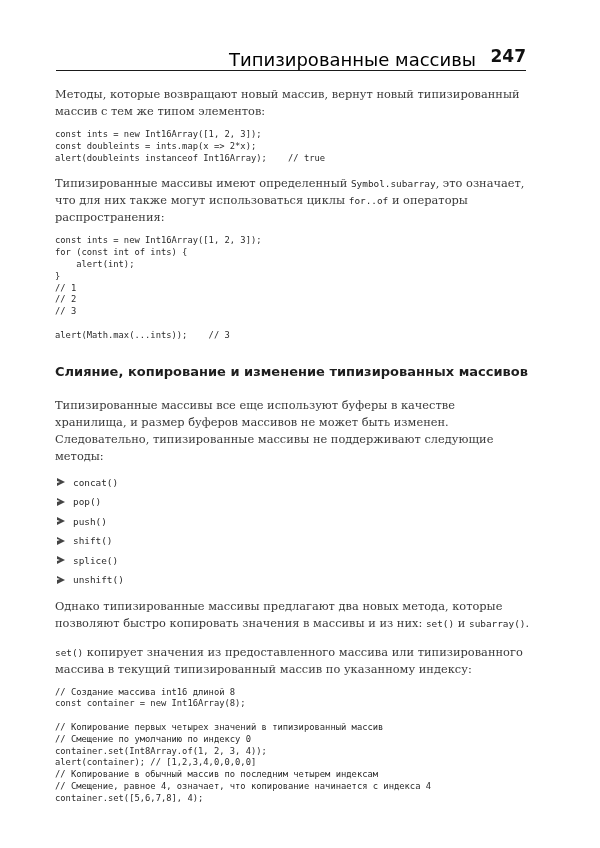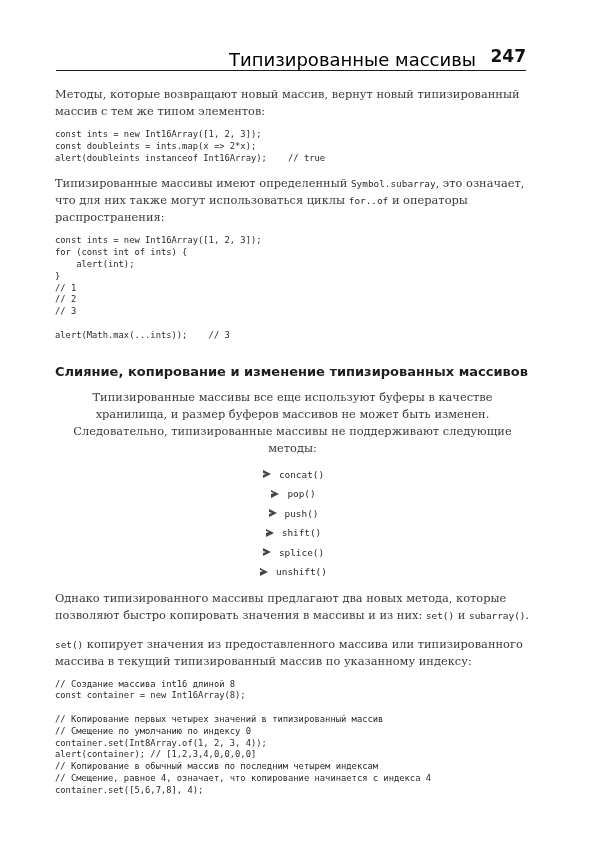--- a/index.html
+++ b/index.html
@@ -24,21 +24,21 @@
     .code {
       font-family: "DejaVu Sans Mono", monospace; font-size: 8.8px; line-height: 11.8px;
       color: #2a2a2a; white-space: pre; margin: 0;
     }
     .ic { font-family: "DejaVu Sans Mono", monospace; font-size: 9.4px; color: #2a2a2a; }
     .h2 {
       font-family: "DejaVu Sans", sans-serif; font-size: 13px; font-weight: bold;
       line-height: 19px; color: #1e1e1e; margin: 0;
     }
     .list { list-style: none; margin: 0; padding: 0; }
-    .list li { height: 19.5px; display: flex; align-items: center; justify-content: center; }
+    .list li { height: 19.5px; display: flex; align-items: center; }
     .bullet {
       width: 0; height: 0; border-top: 4.5px solid transparent; border-bottom: 4.5px solid transparent;
       border-left: 8px solid #444; margin-left: 2px; margin-right: 8px; position: relative;
     }
     .bullet::after {
       content: ""; position: absolute; left: -8px; top: -1.5px; width: 0; height: 0;
       border-top: 1.5px solid transparent; border-bottom: 1.5px solid transparent;
       border-left: 3px solid #fff;
     }
   </style>
@@ -64,21 +64,21 @@
     alert(int);
 }
 // 1
 // 2
 // 3
 
 alert(Math.max(...ints));    // 3</pre>
 
   <h2 class="h2" style="margin-top:20px;">Слияние, копирование и изменение типизированных массивов</h2>
 
-  <p class="p" style="margin-top:8px;text-align:center;">Типизированные массивы все еще используют буферы в качестве хранилища, и размер буферов массивов не может быть изменен. Следовательно, типизированные массивы не поддерживают следующие методы:</p>
+  <p class="p" style="margin-top:16px;">Типизированные массивы все еще используют буферы в качестве хранилища, и размер буферов массивов не может быть изменен. Следовательно, типизированные массивы не поддерживают следующие методы:</p>
 
   <ul class="list" style="margin-top:8px;">
     <li>
         <span class="bullet"></span>
         <span class="ic">concat()</span>
       </li>
     <li>
         <span class="bullet"></span>
         <span class="ic">pop()</span>
       </li>
@@ -93,21 +93,21 @@
     <li>
         <span class="bullet"></span>
         <span class="ic">splice()</span>
       </li>
     <li>
         <span class="bullet"></span>
         <span class="ic">unshift()</span>
       </li>
   </ul>
 
-  <p class="p" style="margin-top:8px;"><span>Однако типизированного массивы предлагают два новых метода, которые позволяют быстро копировать значения в массивы и из них: </span><span class="ic">set()</span><span> и </span><span class="ic">subarray()</span><span>.</span></p>
+  <p class="p" style="margin-top:8px;"><span>Однако типизированные массивы предлагают два новых метода, которые позволяют быстро копировать значения в массивы и из них: </span><span class="ic">set()</span><span> и </span><span class="ic">subarray()</span><span>.</span></p>
 
   <p class="p" style="margin-top:12px;"><span class="ic">set()</span><span> копирует значения из предоставленного массива или типизированного массива в текущий типизированный массив по указанному индексу:</span></p>
 
   <pre class="code" style="margin-top:9px;">// Создание массива int16 длиной 8
 const container = new Int16Array(8);
 
 // Копирование первых четырех значений в типизированный массив
 // Смещение по умолчанию по индексу 0
 container.set(Int8Array.of(1, 2, 3, 4));
 alert(container); // [1,2,3,4,0,0,0,0]

